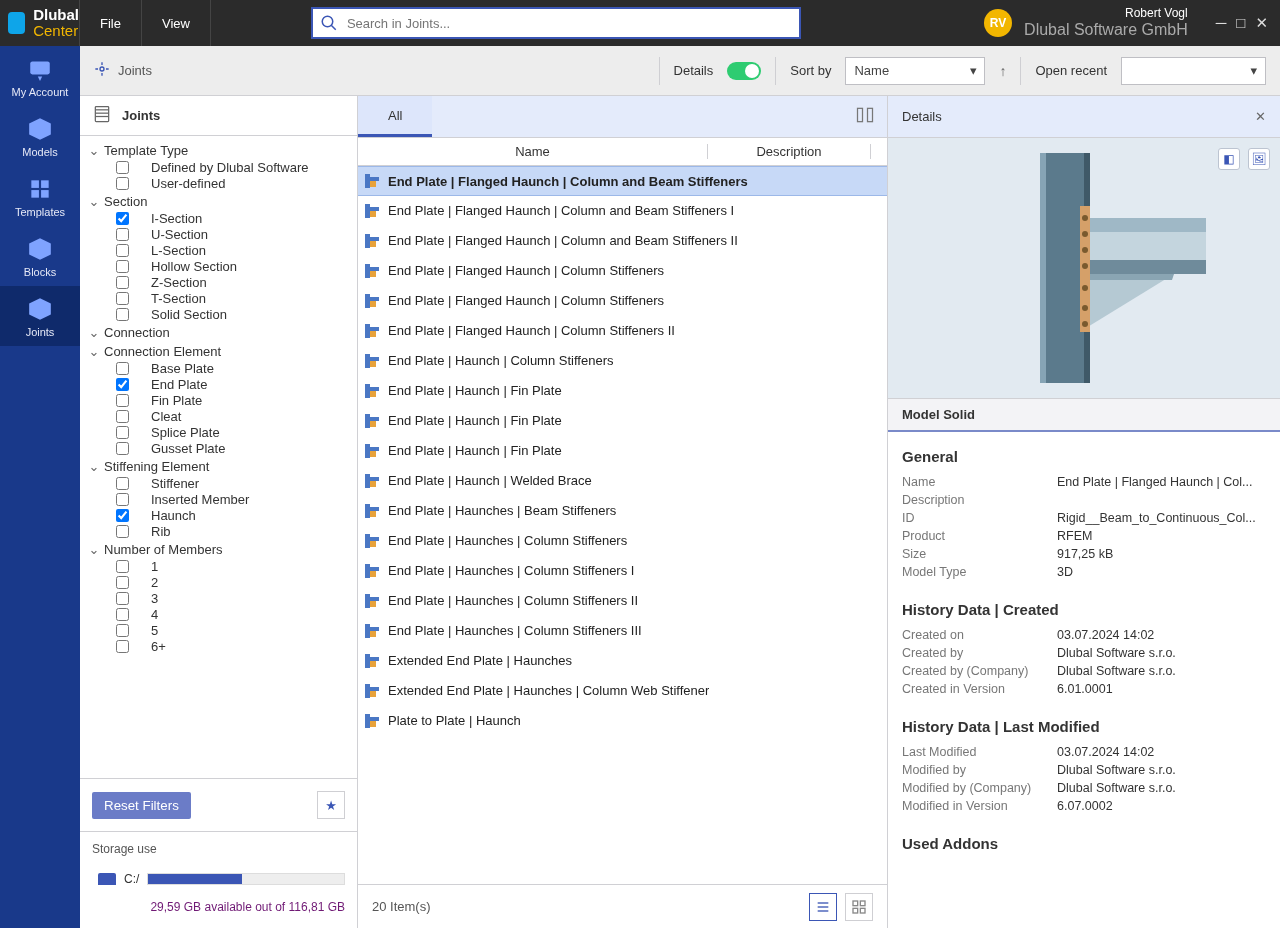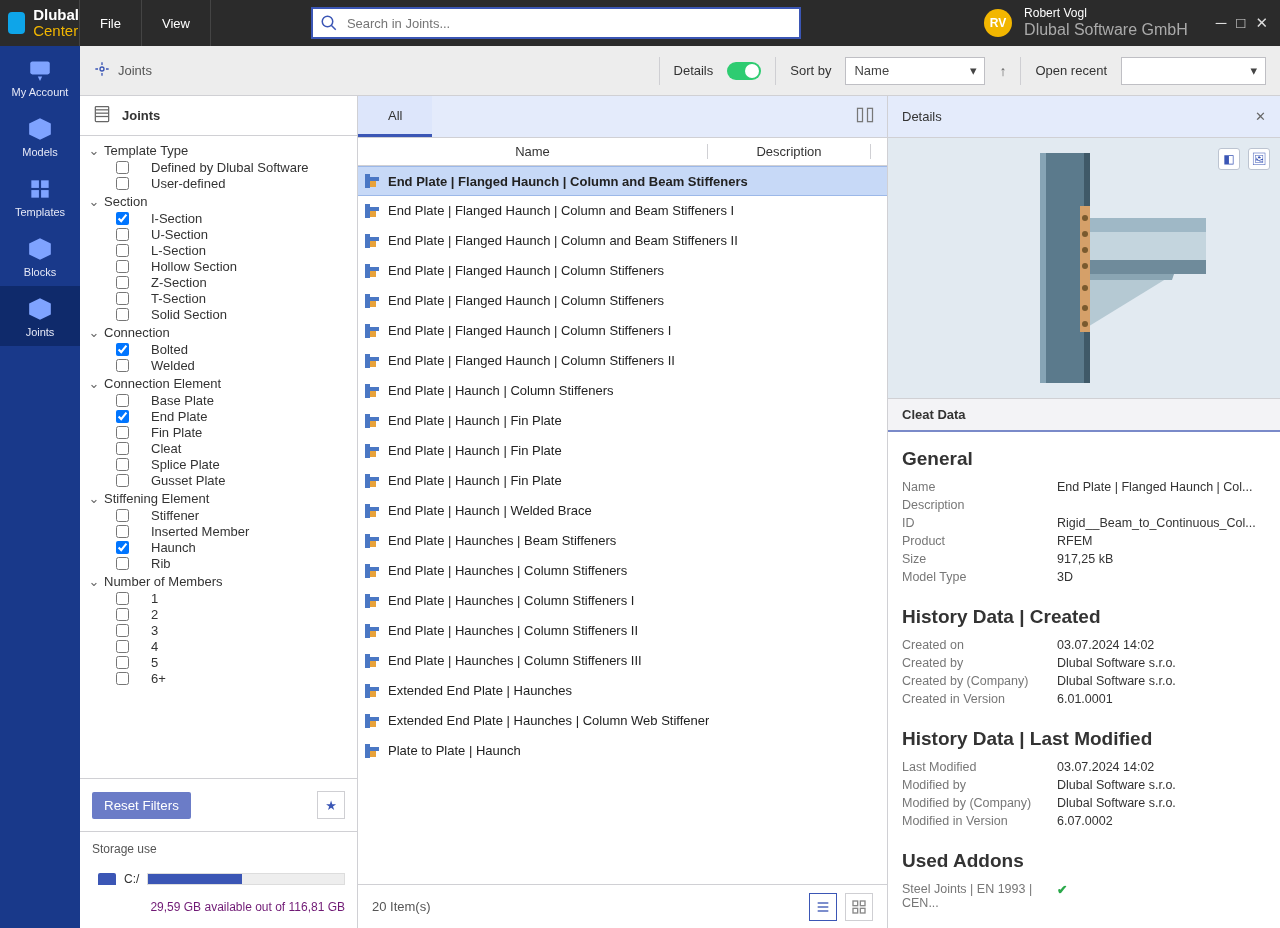--- a/index.html
+++ b/index.html
@@ -34,21 +34,21 @@
   .h-logo .txt .t2{ color:#f2b600;}
   .h-menu { display:flex; align-items:center; }
   .h-menu .mi { padding:0 20px; height:100%; display:flex; align-items:center; border-right:1px solid #444; cursor:pointer;}
   .h-spacer{ flex:0 0 100px;}
   .h-search { flex:0 0 490px; display:flex; align-items:center;}
   .h-search .box{ background:#fff; height:32px; width:100%; display:flex; align-items:center; border:2px solid #3b56b5;}
   .h-search .icon{ width:32px; display:flex; justify-content:center; color:#3b56b5;}
   .h-search input{ border:none; outline:none; flex:1; height:100%; font-size:13px; color:#555;}
   .h-right{ margin-left:auto; display:flex; align-items:center; gap:12px; padding-right:12px;}
   .avatar{ width:28px; height:28px; border-radius:50%; background:var(--yellow); color:#fff; font-weight:700; display:flex; align-items:center; justify-content:center; font-size:12px;}
-  .user-block{ line-height:1.15; font-size:12px;}
+  .user-block{ line-height:1.15; font-size:12px;text-align:right;}
   .user-block .u1{ color:#fff;}
   .user-block .u2{ color:#aaa; font-size:16px;}
   .win-ctrl{ display:flex; gap:10px; font-size:15px; color:#ddd; padding-left:16px;}
   .win-ctrl span{ cursor:pointer;}
   
   .body { display:flex; height:calc(100% - 46px);}
   .rail { width:80px; background:var(--sidebar-bg); color:#e6e9f7; display:flex; flex-direction:column; align-items:center; font-size:11px;}
   .rail .item{ width:100%; text-align:center; padding:10px 0 8px; cursor:pointer;}
   .rail .item.sel{ background:var(--sidebar-sel);}
   .rail svg{ display:block; margin:0 auto 4px;}
@@ -105,21 +105,21 @@
   
   .det-head{ height:42px; background:var(--tab-sel); border-bottom:1px solid var(--border); display:flex; align-items:center; padding:0 14px; justify-content:space-between;}
   .det-head .x{ cursor:pointer; color:#666;}
   .det-body{ flex:1; overflow:auto;}
   .preview{ height:260px; background:#e2eaf1; margin:0; position:relative; display:flex; align-items:center; justify-content:center;}
   .preview .corner{ position:absolute; top:10px; right:10px; display:flex; gap:8px;}
   .preview .cbtn{ width:22px; height:22px; background:#fff; border:1px solid #bcc4d1; border-radius:3px; display:flex; align-items:center; justify-content:center; color:#3b56b5; font-size:12px;}
   .preview svg{ width:260px;}
   .section-title{ background:#f3f3f6; border-top:1px solid var(--border); border-bottom:2px solid #7a8ac9; padding:8px 14px; font-weight:600; color:#333;}
   .psec{ padding:10px 14px 4px;}
-  .psec h4{ margin:6px 0 8px; font-size:19px; font-weight:700; color:#333;}
+  .psec h4{ margin:6px 0 8px; font-size:15px; font-weight:700; color:#333;}
   .kv{ display:flex; padding:2px 0; font-size:12.5px;}
   .kv .k{ flex:0 0 155px; color:#777;}
   .kv .v{ flex:1; color:#333; white-space:nowrap; overflow:hidden; text-overflow:ellipsis;}
   .check{ color:#2aa84a; font-weight:700;}
   .jicon{ display:inline-flex; width:16px; height:16px;}
   .jicon svg{width:16px;height:16px;}
 </style>
 </head>
 <body>
 
@@ -296,30 +296,20 @@
                   <input type="checkbox" style="">
                   <span>Solid Section</span>
                 </label>
               </div>
             </div>
             <div class="fg">
               <div class="hdr">
                 <span class="chev">⌄</span>
                 <span>Connection</span>
               </div>
-              <div class="opts">
-                <label class="opt">
-                  <input type="checkbox" checked="" style="">
-                  <span>Bolted</span>
-                </label>
-                <label class="opt">
-                  <input type="checkbox" style="">
-                  <span>Welded</span>
-                </label>
-              </div>
             </div>
             <div class="fg">
               <div class="hdr">
                 <span class="chev">⌄</span>
                 <span>Connection Element</span>
               </div>
               <div class="opts">
                 <label class="opt">
                   <input type="checkbox" style="">
                   <span>Base Plate</span>
@@ -488,30 +478,20 @@
               <span class="rn">End Plate | Flanged Haunch | Column Stiffeners</span>
             </div>
             <div class="row">
               <span class="jicon">
                 <svg viewBox="0 0 16 16">
                   <rect x="1" y="1" width="5" height="14" fill="#4a77c4"></rect>
                   <rect x="6" y="4" width="9" height="4" fill="#4a77c4"></rect>
                   <rect x="6" y="8" width="6" height="6" fill="#e8a23a"></rect>
                 </svg>
               </span>
-              <span class="rn">End Plate | Flanged Haunch | Column Stiffeners I</span>
-            </div>
-            <div class="row">
-              <span class="jicon">
-                <svg viewBox="0 0 16 16">
-                  <rect x="1" y="1" width="5" height="14" fill="#4a77c4"></rect>
-                  <rect x="6" y="4" width="9" height="4" fill="#4a77c4"></rect>
-                  <rect x="6" y="8" width="6" height="6" fill="#e8a23a"></rect>
-                </svg>
-              </span>
               <span class="rn">End Plate | Flanged Haunch | Column Stiffeners II</span>
             </div>
             <div class="row">
               <span class="jicon">
                 <svg viewBox="0 0 16 16">
                   <rect x="1" y="1" width="5" height="14" fill="#4a77c4"></rect>
                   <rect x="6" y="4" width="9" height="4" fill="#4a77c4"></rect>
                   <rect x="6" y="8" width="6" height="6" fill="#e8a23a"></rect>
                 </svg>
               </span>
@@ -688,21 +668,21 @@
               <rect x="126" y="58" width="10" height="126" fill="#d5a069"></rect>
               <circle cx="131" cy="70" r="3" fill="#7a5a2e"></circle>
               <circle cx="131" cy="86" r="3" fill="#7a5a2e"></circle>
               <circle cx="131" cy="102" r="3" fill="#7a5a2e"></circle>
               <circle cx="131" cy="118" r="3" fill="#7a5a2e"></circle>
               <circle cx="131" cy="140" r="3" fill="#7a5a2e"></circle>
               <circle cx="131" cy="160" r="3" fill="#7a5a2e"></circle>
               <circle cx="131" cy="176" r="3" fill="#7a5a2e"></circle>
             </svg>
           </div>
-          <div class="section-title">Cleat Data</div>
+          <div class="section-title">Model Solid</div>
           <div class="psec" id="sec-general">
               <h4>General</h4>
               <div class="kv">
                 <div class="k">Name</div>
                 <div class="v">End Plate | Flanged Haunch | Col...</div>
               </div>
               <div class="kv">
                 <div class="k">Description</div>
                 <div class="v"></div>
               </div>
@@ -756,22 +736,18 @@
                 <div class="k">Modified by (Company)</div>
                 <div class="v">Dlubal Software s.r.o.</div>
               </div>
               <div class="kv">
                 <div class="k">Modified in Version</div>
                 <div class="v">6.07.0002</div>
               </div>
             </div>
           <div class="psec" id="sec-addons">
               <h4>Used Addons</h4>
-              <div class="kv">
-                <div class="k">Steel Joints | EN 1993 | CEN...</div>
-                <div class="v"><span class="check">✔</span></div>
-              </div>
             </div>
         </div>
       </div>
     </div>
   </div>
 </div>
 
 </body></html>

